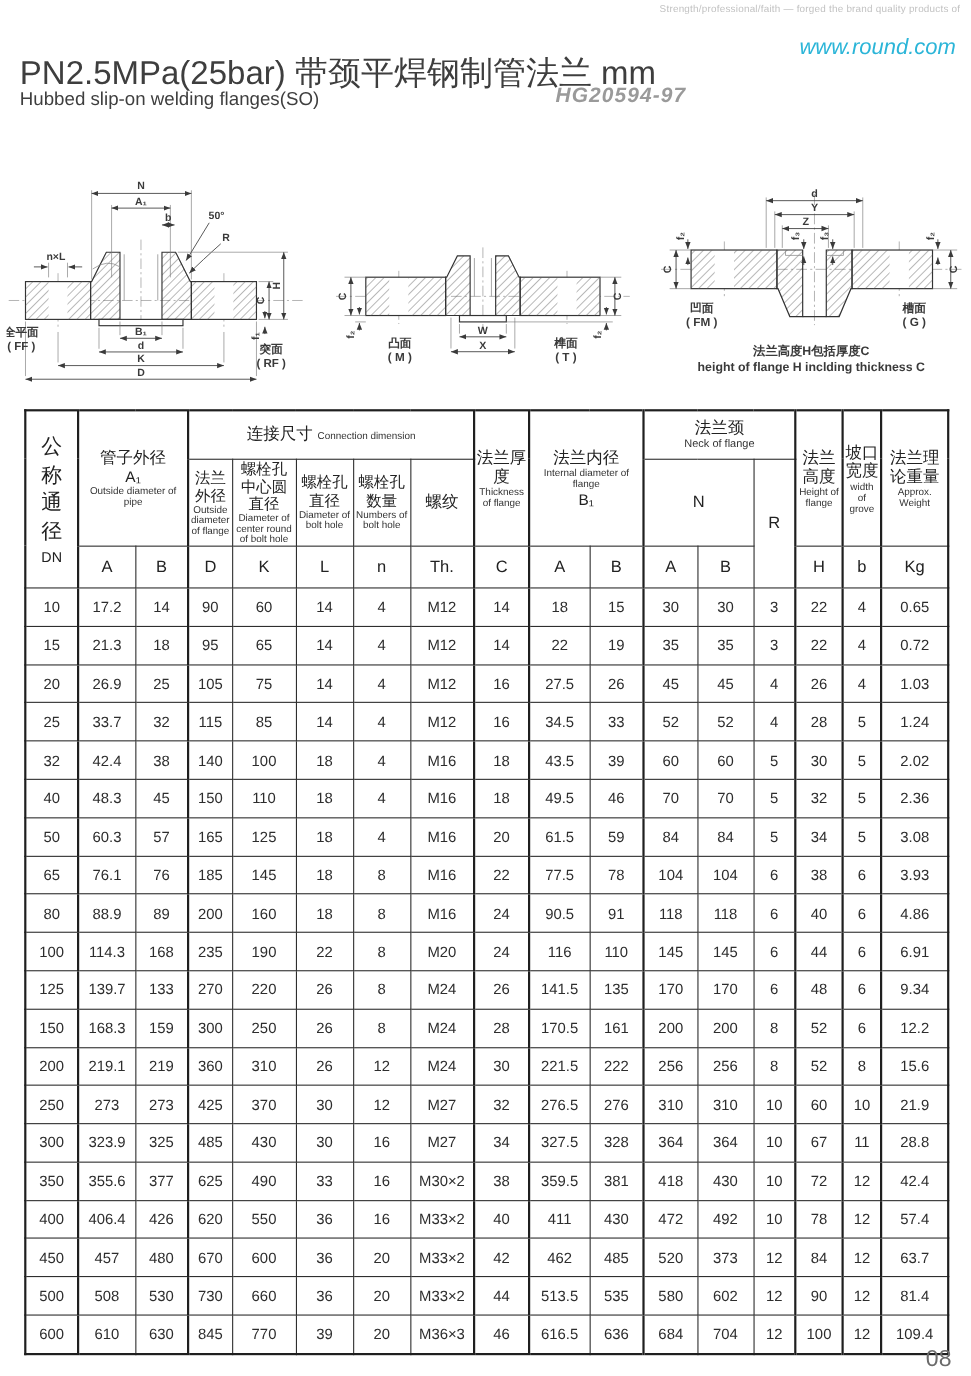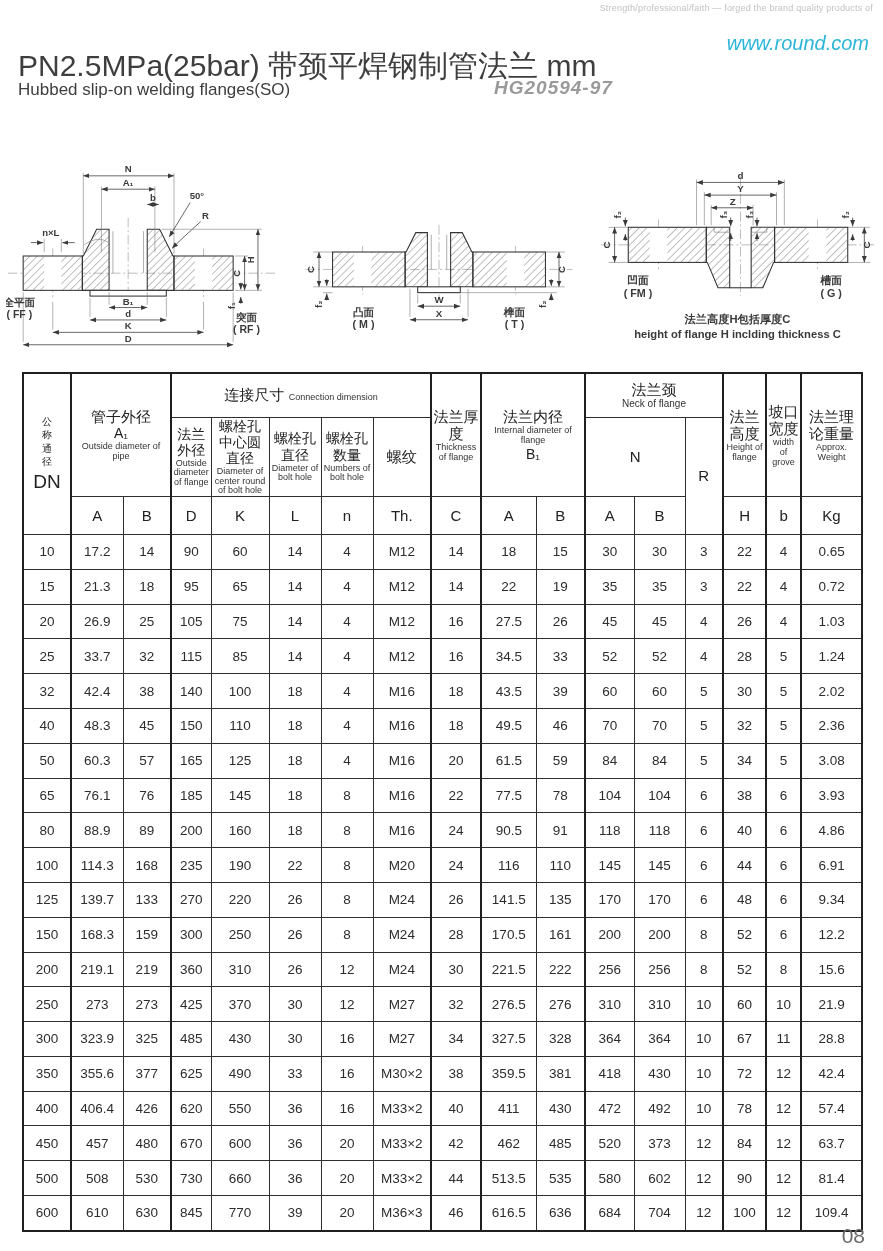--- a/index.html
+++ b/index.html
@@ -5,21 +5,21 @@
   html,body { margin:0; padding:0; }
   body {
     width:883px; height:1251px; position:relative; background:#ffffff;
     font-family:"Liberation Sans", sans-serif; color:#333;
     overflow:hidden;
   }
   .tagline { position:absolute; top:3px; right:10px; font-size:9px; color:#c2c2c2; letter-spacing:.2px; }
   .website { position:absolute; top:32px; right:14px; font-size:20px; font-style:italic; color:#2bb5d8; }
   .title   { position:absolute; top:26px; left:18px; font-size:30px; color:#3e3e3e; font-weight:normal; white-space:nowrap; }
   .subtitle{ position:absolute; top:80px; left:18px; font-size:17px; color:#3e3e3e; }
-  .standard{ position:absolute; top:77px; left:494px; font-size:19px; font-weight:bold; font-style:italic; color:#9a9a9a; letter-spacing:1px; }
+  .standard{ position:absolute; top:77px; left:505px; font-size:19px; font-weight:bold; font-style:italic; color:#9a9a9a; letter-spacing:1px; }
 
   .drawings { position:absolute; top:160px; left:0; width:883px; height:200px;
     display:flex; justify-content:space-between; padding:0 6px; box-sizing:border-box; }
   .drawings svg { display:block; }
   svg text { font-family:"Liberation Sans", sans-serif; fill:#3a3a3a; }
   .dim  { font-size:10px; font-weight:bold; }
   .face { font-size:11px; font-weight:bold; }
   .cap  { font-size:11.5px; font-weight:bold; }
   .cl   { stroke:#8a8a8a; stroke-width:.6; stroke-dasharray:10 3 2 3; fill:none; }
   .ol   { stroke:#333; stroke-width:1.1; fill:#fff; }
@@ -35,22 +35,22 @@
   .spec th, .spec td { border:1px solid #2e2e2e; text-align:center; vertical-align:middle;
     padding:0 1px; font-weight:normal; overflow:hidden; }
   .spec thead tr:nth-child(1) { height:44px; }
   .spec thead tr:nth-child(2) { height:59px;padding-left:31px; }
   .spec thead tr:nth-child(3) { height:38px; }
   .spec tbody td { height:33.8px; font-size:13.5px; color:#2d2d2d; }
   .cn  { font-size:14px; color:#222; line-height:1.15; }
   .cn2 { font-size:15px; color:#222; line-height:1.15; }
   .en  { font-size:9px; color:#333; line-height:1.08; margin-top:1px; }
   .sym { font-size:15px; color:#222; }
-  .v-cjk { display:block; width:1em; margin:0 auto; word-break:break-all; font-size:10px; line-height:1.35; color:#222; }
-  .dn-code { display:block; font-size:19px; margin-top:2px; color:#222; }
+  .v-cjk { display:block; width:1em; margin:0 auto; word-break:break-all; font-size:19px; line-height:1.35; color:#222; }
+  .dn-code { display:block; font-size:13px; margin-top:2px; color:#222; }
   .bl2 { border-left:2px solid #1f1f1f !important; }
   .spec tbody td:nth-child(2), .spec tbody td:nth-child(4), .spec tbody td:nth-child(9),
   .spec tbody td:nth-child(10), .spec tbody td:nth-child(12), .spec tbody td:nth-child(15),
   .spec tbody td:nth-child(16), .spec tbody td:nth-child(17) { border-left-width:2px; border-left-color:#1f1f1f; }
   .page-num { position:absolute; bottom:3px; right:18px; font-size:21px; color:#6b6b6b;margin-top:40px; }
 </style>
 </head>
 <body>
 
 <svg width="0" height="0" style="position:absolute">

